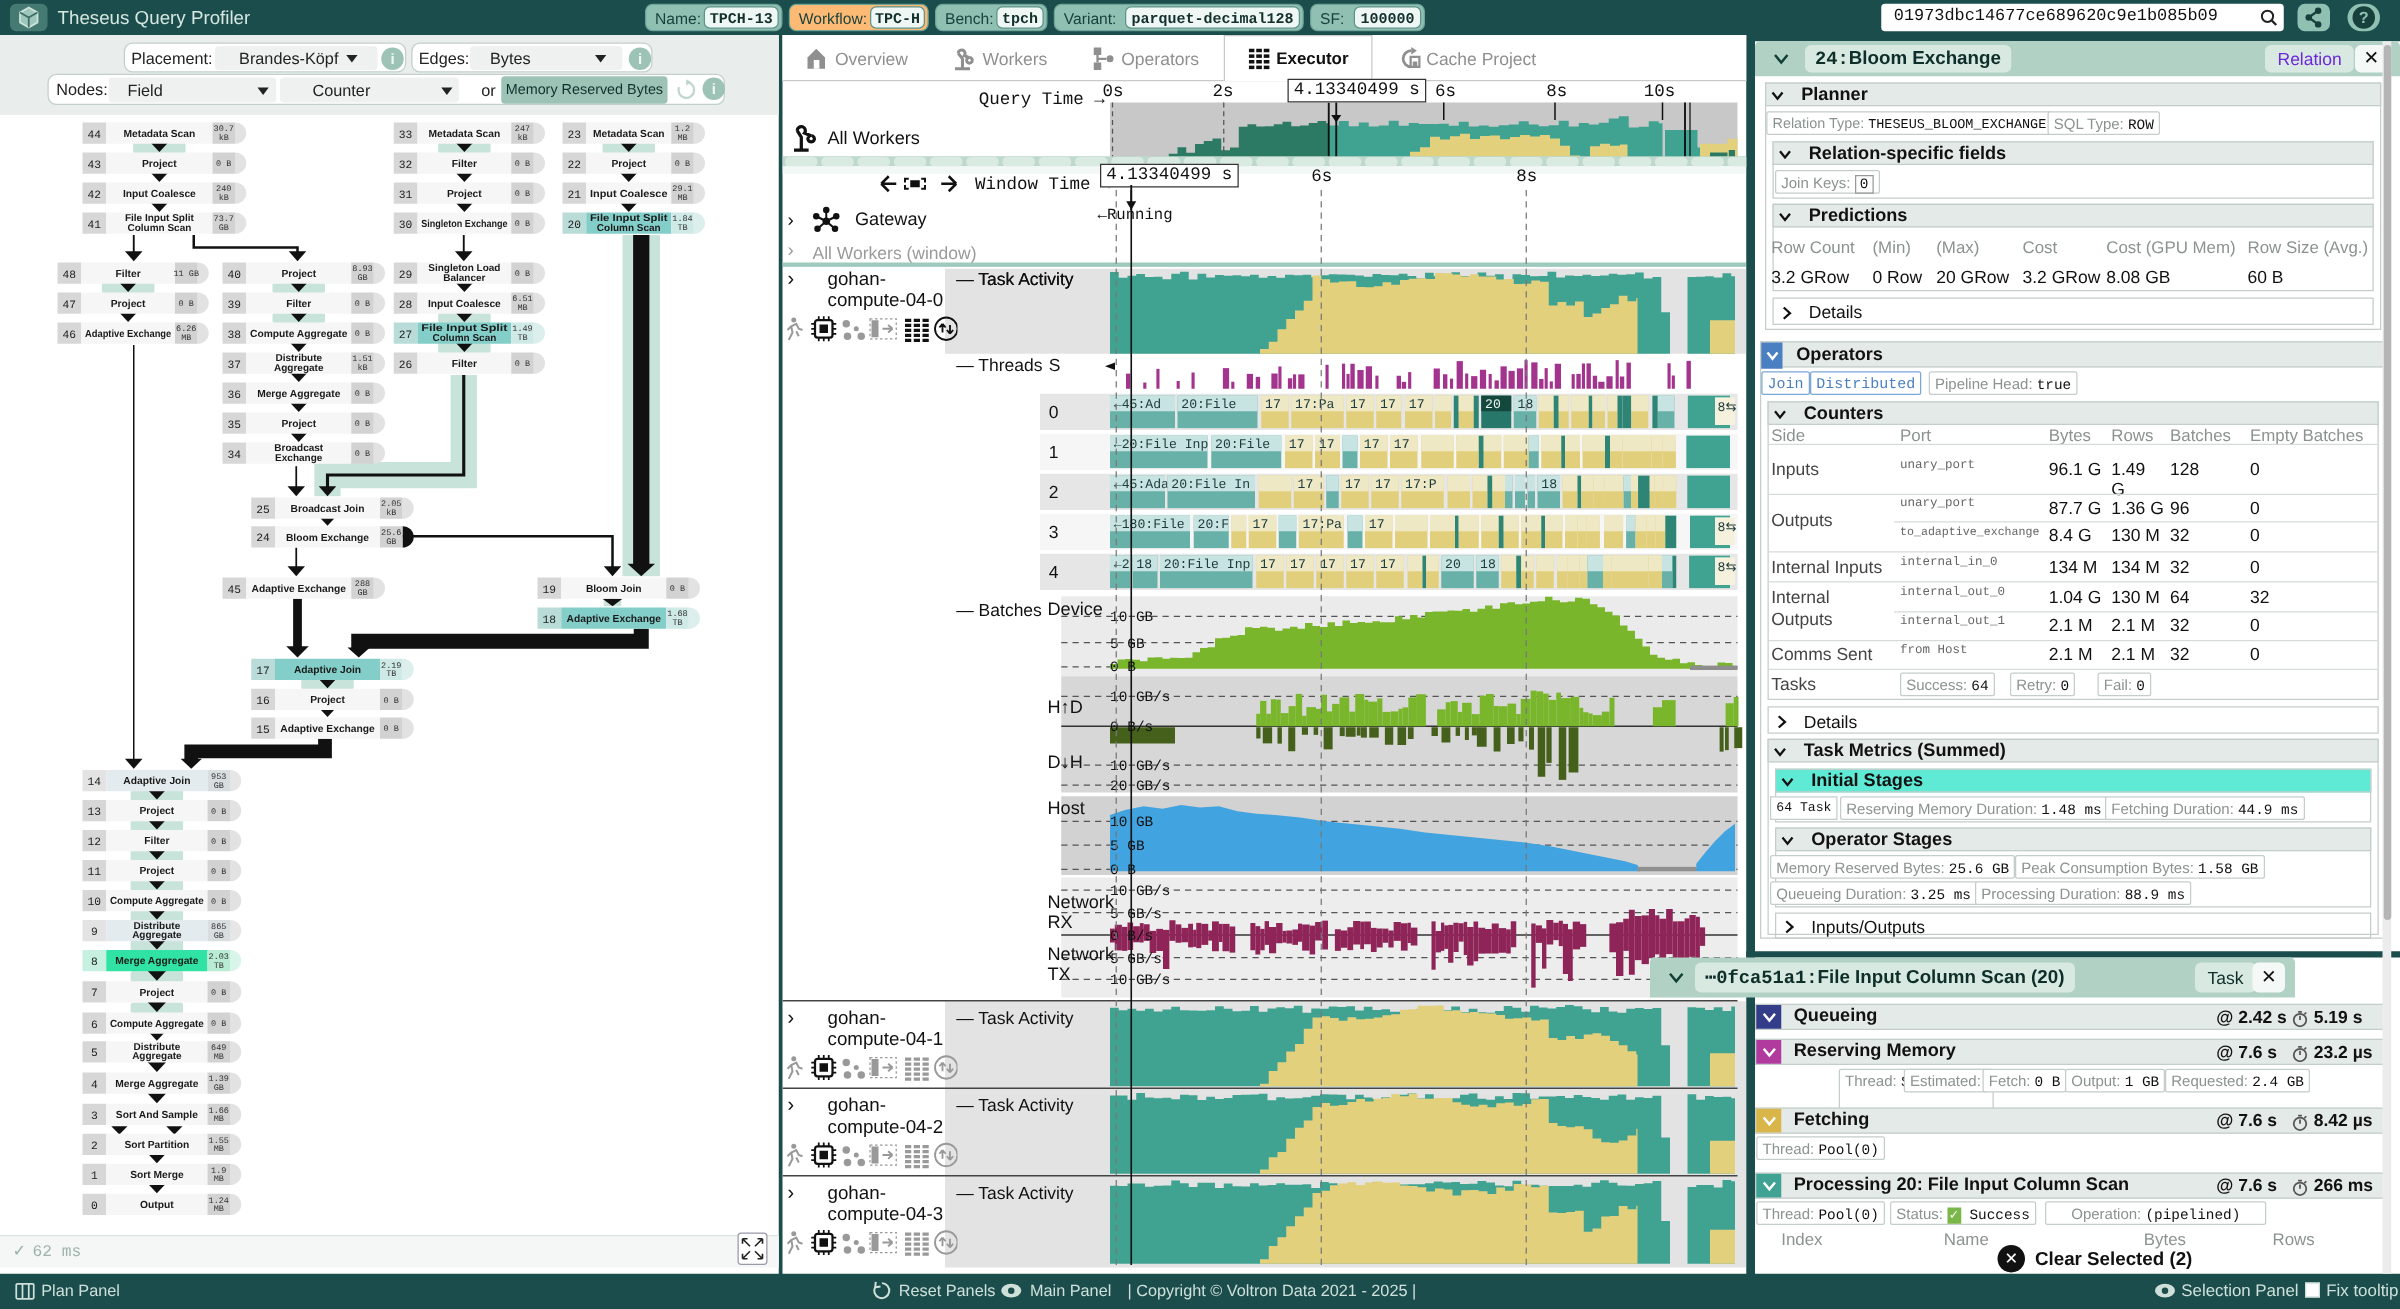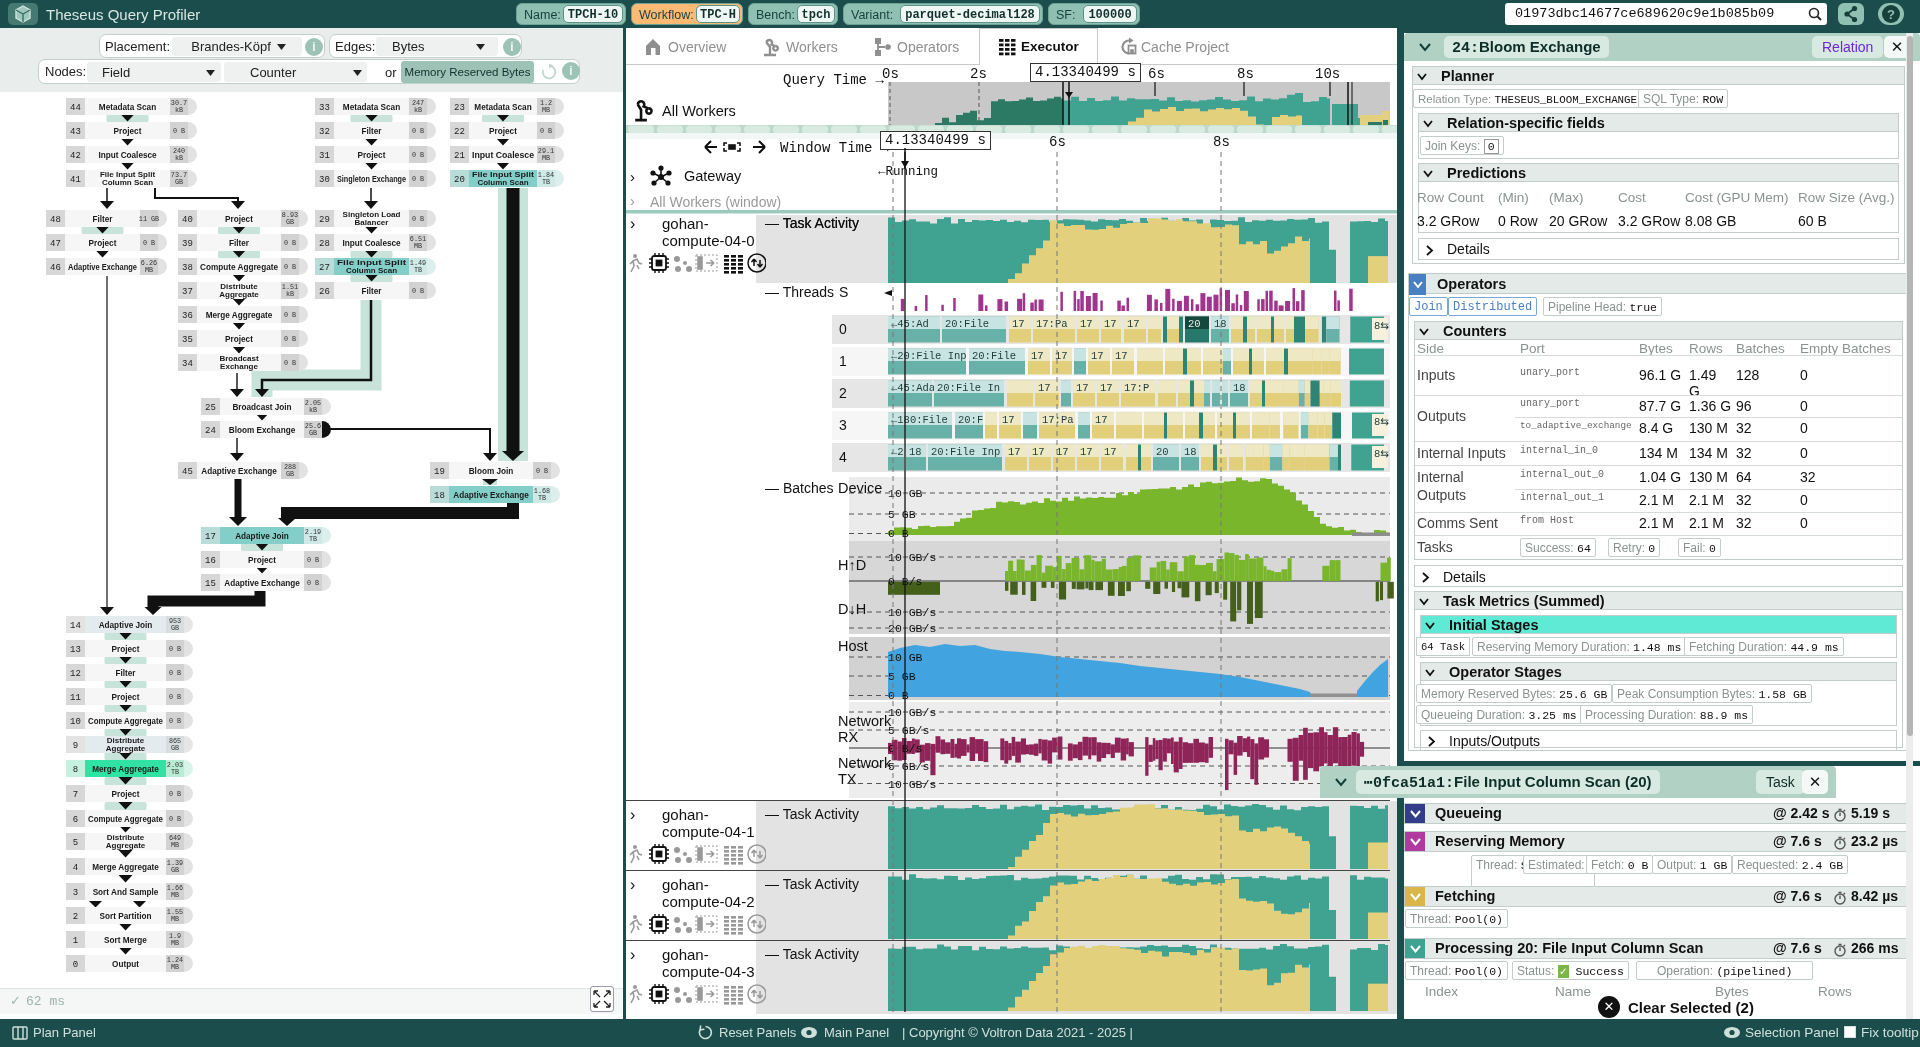--- a/index.html
+++ b/index.html
@@ -10,21 +10,21 @@
   <svg width="30" height="22">
         <g stroke="#cfe3dc" stroke-width="1.4" fill="none">
    <path d="M15 3 L22 7 L22 15 L15 19 L8 15 L8 7 Z" fill="#9ec7bc"></path>
           <path d="M8 7 L15 11 L22 7 M15 11 L15 19" stroke="#3d6e66"></path>
         </g>
       </svg>
  </div>
  <div class="abs" style="left:46px;top:6px;color:#d7e7e1;font-size:15px;">Theseus Query Profiler</div>
 <div class="abs" style="left:516px;top:3px;width:110px;height:22px;background:#8fc0b2;border-radius:6px;border:1px solid #6ea398;">
   <span class="abs" style="left:7px;top:4px;font-size:12.5px;color:#173f3c;">Name:</span>
-  <span class="abs mono" style="right:2px;top:1px;width:60px;height:18px;background:#eef7f3;border:1px solid #5c938a;border-radius:5px;font-size:12px;font-weight:bold;text-align:center;color:#13302d;line-height:18px;">TPCH-10</span>
+  <span class="abs mono" style="right:2px;top:1px;width:60px;height:18px;background:#eef7f3;border:1px solid #5c938a;border-radius:5px;font-size:12px;font-weight:bold;text-align:center;color:#13302d;line-height:18px;">TPCH-13</span>
     </div>
     <div class="abs" style="left:631px;top:3px;width:112px;height:22px;background:#fdba74;border-radius:6px;border:1px solid #6ea398;">
   <span class="abs" style="left:7px;top:4px;font-size:12.5px;color:#173f3c;">Workflow:</span>
   <span class="abs mono" style="right:2px;top:1px;width:44px;height:18px;background:#eef7f3;border:1px solid #5c938a;border-radius:5px;font-size:12px;font-weight:bold;text-align:center;color:#13302d;line-height:18px;">TPC-H</span>
     </div>
     <div class="abs" style="left:748px;top:3px;width:90px;height:22px;background:#8fc0b2;border-radius:6px;border:1px solid #6ea398;">
   <span class="abs" style="left:7px;top:4px;font-size:12.5px;color:#173f3c;">Bench:</span>
   <span class="abs mono" style="right:2px;top:1px;width:38px;height:18px;background:#eef7f3;border:1px solid #5c938a;border-radius:5px;font-size:12px;font-weight:bold;text-align:center;color:#13302d;line-height:18px;">tpch</span>
     </div>
     <div class="abs" style="left:843px;top:3px;width:200px;height:22px;background:#8fc0b2;border-radius:6px;border:1px solid #6ea398;">

